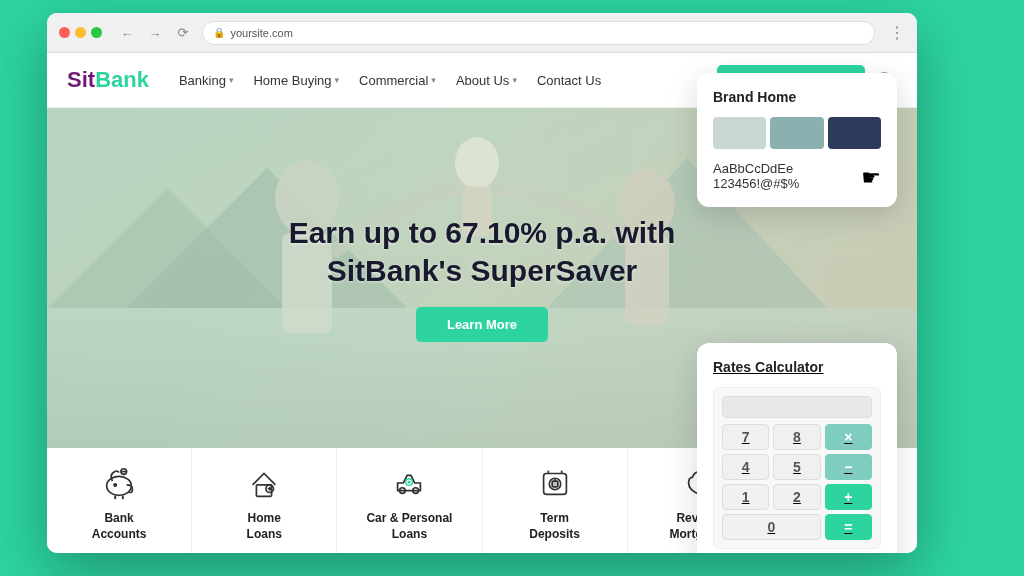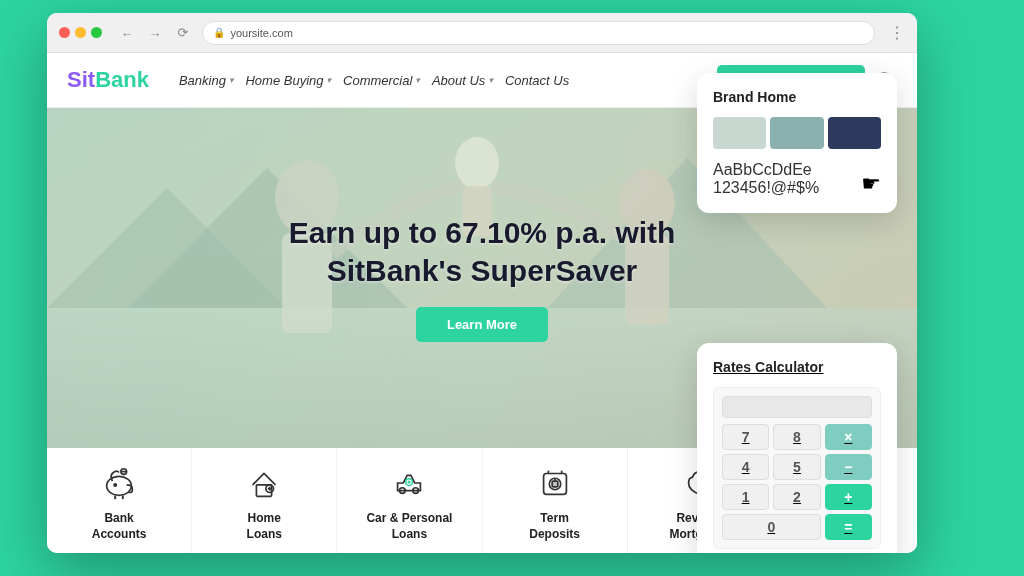--- a/index.html
+++ b/index.html
@@ -109,30 +109,29 @@
       border-bottom: 1px solid #eee;
       position: relative;
       z-index: 10;
     }
 
     .logo {
       font-size: 22px;
       font-weight: 900;
       margin-right: 30px;
     }
-    .logo-sit { color: #8b5cf6; }
+    .logo-sit { color: #701a75; }
     .logo-bank { color: #2dd4a0; }
 
     .nav-links {
       display: flex;
-      gap: 12px;
+      gap: 20px;
       align-items: center;
       font-size: 13px;
       color: #333;
-      font-style: italic;
     }
 
     .nav-link {
       display: flex;
       align-items: center;
       gap: 3px;
       cursor: pointer;
       white-space: nowrap;
     }
 
@@ -278,21 +277,21 @@
       align-items: center;
     }
 
     .swatch {
       height: 32px;
       flex: 1;
       border-radius: 4px;
     }
 
     .font-sample {
-      font-size: 16px;
+      font-size: 13px;
       color: #333;
     }
 
     .cursor-hand {
       position: absolute;
       right: 16px;
       bottom: 16px;
       font-size: 22px;
     }
 

